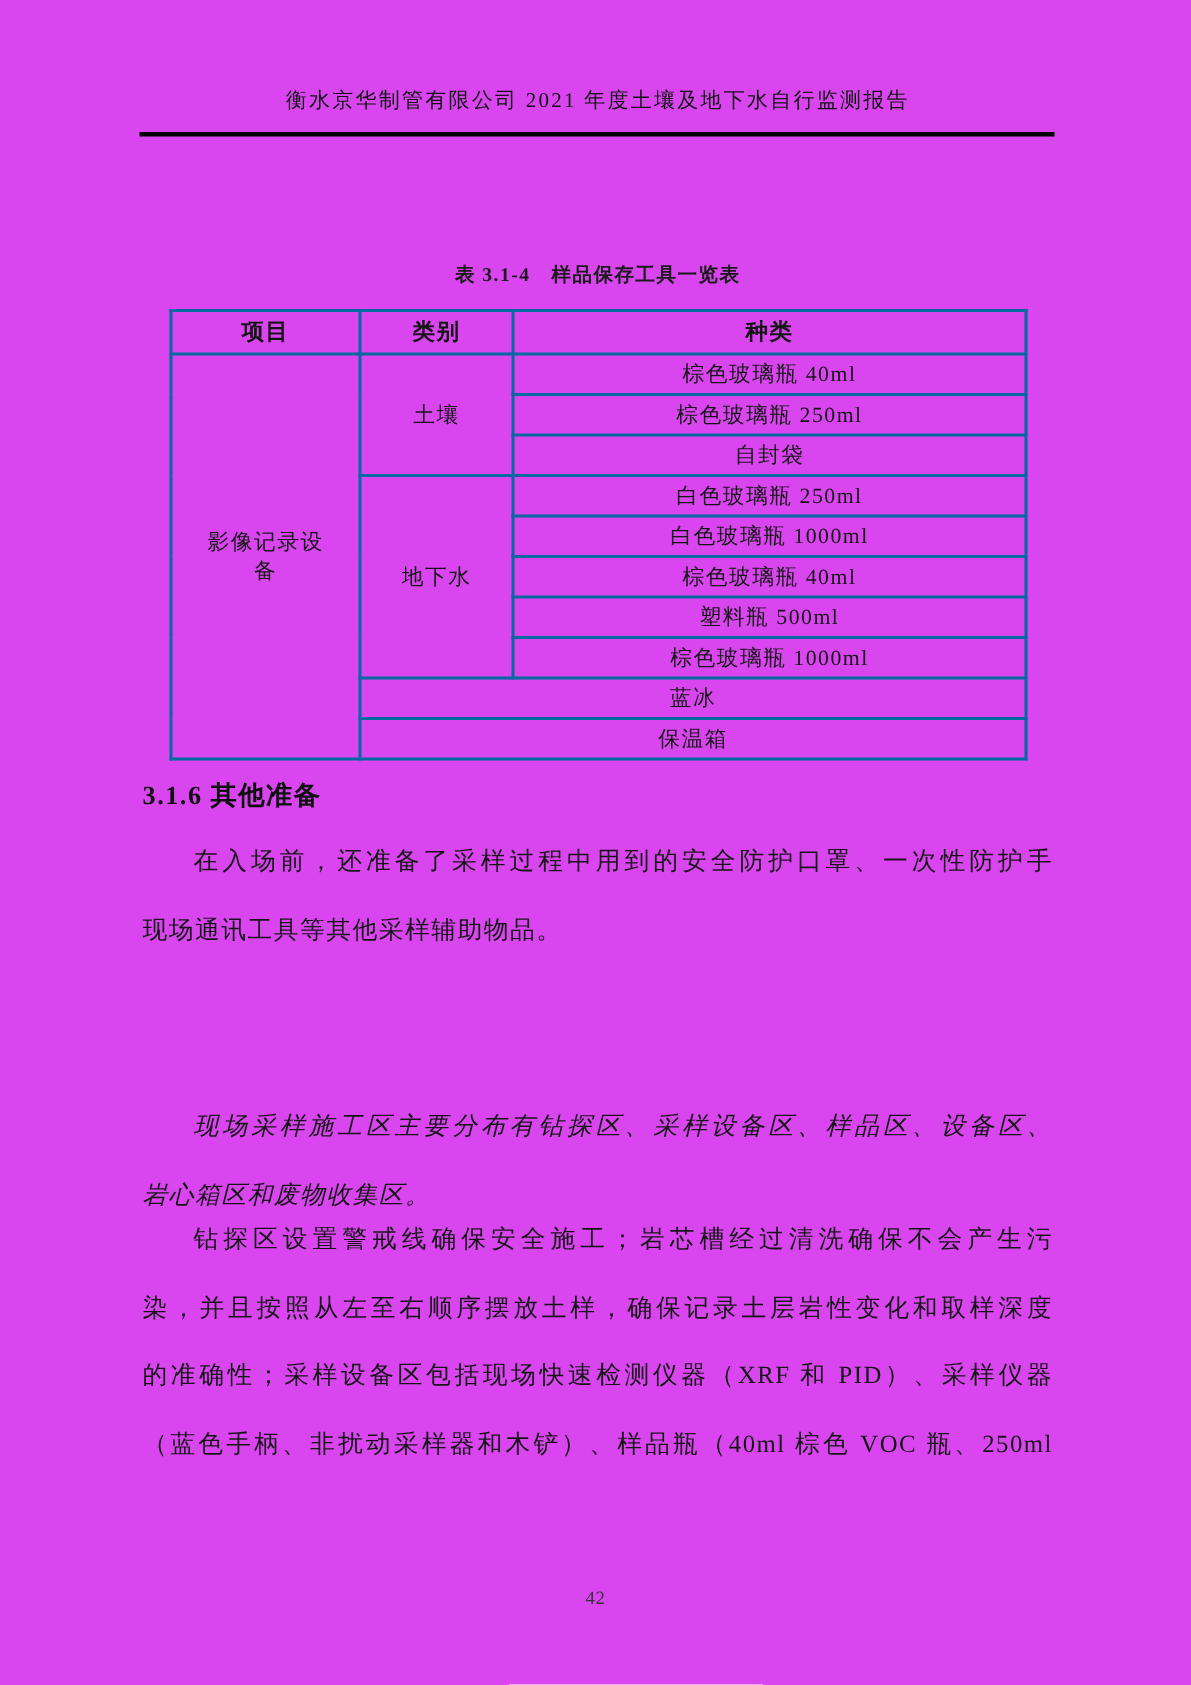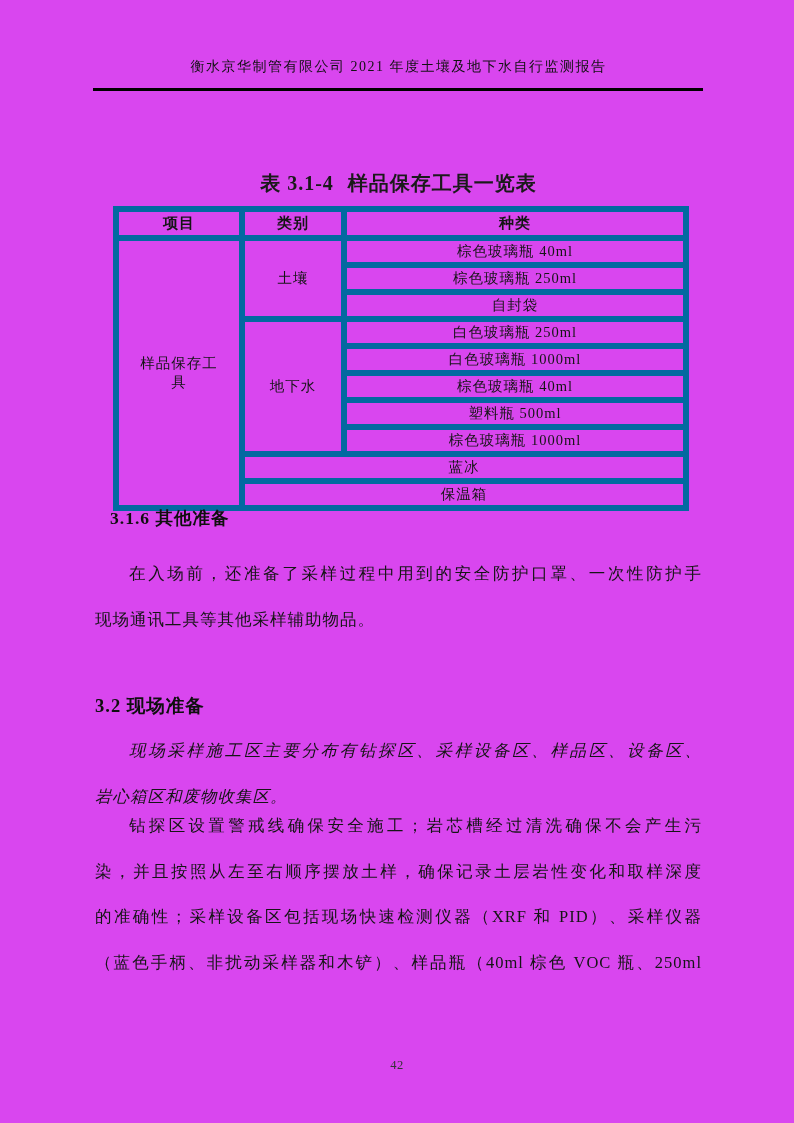--- a/index.html
+++ b/index.html
@@ -40,56 +40,56 @@
   }
   .single { line-height: 26px; }
   .fill { text-align: justify; text-align-last: justify; }
   .lastline { text-align: left; text-align-last: left; }
   .indent { text-indent: 34px; }
   .caption {
     position: absolute;
     left: 95px; top: 170px; width: 607px;
     text-align: center;
     font-weight: 700;
-    font-size: 20px;
+    font-size: 13px;
     letter-spacing: 1px;
     line-height: 26px;
   }
   .caption .cap-title { margin-left: 14px; }
   .tbl-wrap {
     position: absolute;
     left: 113px; top: 206px; width: 570px;
   }
   table {
     width: 100%;
     border-collapse: collapse;
     border: 2px solid #000;
     table-layout: fixed;
   }
   th, td {
-    border: 6px solid #0369a1;
+    border: 2px solid #0369a1;
     text-align: center;
     vertical-align: middle;
     font-size: 14.5px;
     letter-spacing: 1px;
     padding: 0 20px;
     color: #151515;
   }
   th { font-weight: 700; height: 29px; font-size: 15px; }
   td { height: 27px; font-weight: 400; }
   .heading {
     position: absolute;
     left: 95px; width: 607px;
     font-weight: 700;
     font-size: 17.5px;
     letter-spacing: 1px;
     line-height: 28px;
     color: #0f0f0f;
   }
-  .h-316 { top: 504px; margin-left: 15px; }
+  .h-316 { top: 516px; }
   .h-32  { top: 692px; font-size: 18.5px; }
   .p-316 { top: 551px; }
   .p-32a { top: 728px; font-style: italic; }
   .p-32b { top: 803px; }
   .para { position: absolute; left: 95px; width: 607px; }
   .para .content-line { position: static; }
   .page-number {
     position: absolute;
     left: 0; top: 1058px; width: 794px;
     text-align: center;
@@ -120,21 +120,21 @@
       </colgroup>
       <thead>
         <tr>
           <th>项目</th>
           <th>类别</th>
           <th>种类</th>
         </tr>
       </thead>
       <tbody>
         <tr>
-          <td rowspan="10">样品保存工具</td>
+          <td rowspan="10">影像记录设备</td>
           <td rowspan="3">土壤</td>
           <td>棕色玻璃瓶 40ml</td>
         </tr>
         <tr>
           <td>棕色玻璃瓶 250ml</td>
         </tr>
         <tr>
           <td>自封袋</td>
         </tr>
         <tr>
@@ -163,21 +163,20 @@
     </table>
   </div>
 
   <div class="heading h-316">3.1.6 其他准备</div>
 
   <div class="para p-316">
     <div class="content-line fill indent">在入场前，还准备了采样过程中用到的安全防护口罩、一次性防护手</div>
     <div class="content-line lastline">现场通讯工具等其他采样辅助物品。</div>
   </div>
 
-  <div class="heading h-32">3.2 现场准备</div>
 
   <div class="para p-32a">
     <div class="content-line fill indent">现场采样施工区主要分布有钻探区、采样设备区、样品区、设备区、</div>
     <div class="content-line lastline">岩心箱区和废物收集区。</div>
   </div>
 
   <div class="para p-32b">
     <div class="content-line fill indent">钻探区设置警戒线确保安全施工；岩芯槽经过清洗确保不会产生污</div>
     <div class="content-line fill">染，并且按照从左至右顺序摆放土样，确保记录土层岩性变化和取样深度</div>
     <div class="content-line fill">的准确性；采样设备区包括现场快速检测仪器（XRF 和 PID）、采样仪器</div>

